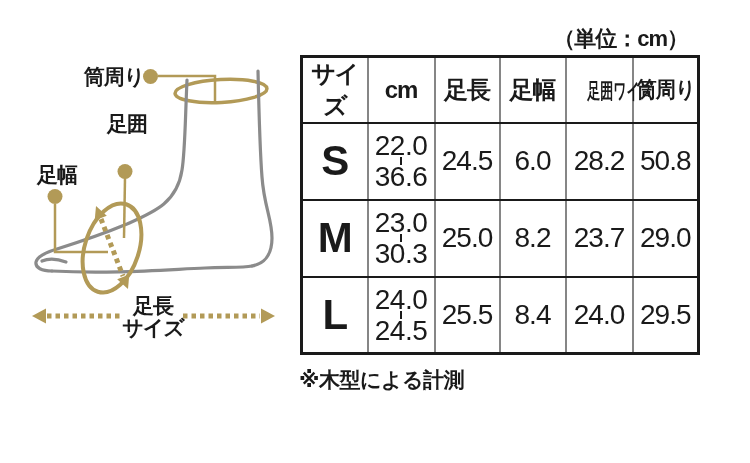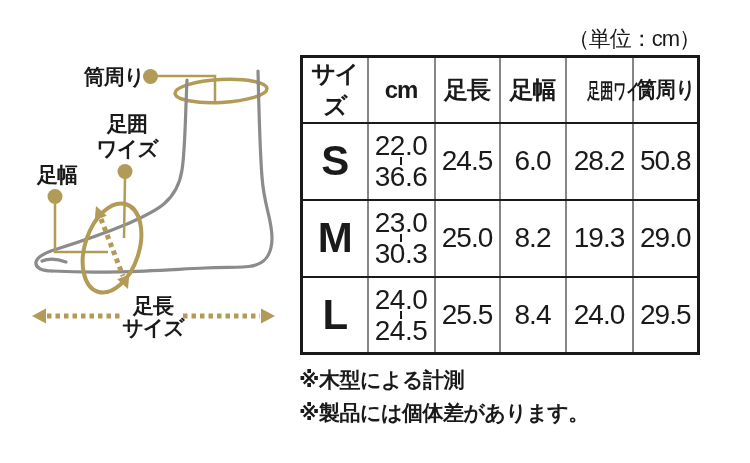--- a/index.html
+++ b/index.html
@@ -11,21 +11,21 @@
   .diagram-svg{position:absolute;left:0;top:0;}
   .dia-label{
     position:absolute;font-weight:bold;font-size:21px;letter-spacing:-1px;
     color:#1a1a1a;text-align:center;line-height:25px;white-space:nowrap;
   }
   .lbl-tube{left:82px;top:64px;width:64px;}
   .lbl-girth{left:94px;top:111px;width:66px;text-align:center;}
   .lbl-width{left:34px;top:162px;width:46px;}
   .lbl-length{left:111px;top:295px;width:84px;line-height:22px;}
   
-  .unit-note{position:absolute;top:24px;right:50px;font-size:22px;font-weight:normal;letter-spacing:-1px;}
+  .unit-note{position:absolute;top:24px;right:62px;font-size:22px;font-weight:bold;letter-spacing:-1px;}
   
   table.size-table{
     position:absolute;left:300px;top:55px;width:397px;height:300px;
     border-collapse:collapse;table-layout:fixed;background:#fff;
   }
   table.size-table{border:3px solid #1a1a1a;}
   table.size-table td,table.size-table th{
     border-top:2px solid #1a1a1a;border-bottom:2px solid #1a1a1a;
     border-left:2px solid #868686;border-right:2px solid #868686;
     text-align:center;vertical-align:middle;padding:0;color:#1a1a1a;
@@ -77,21 +77,20 @@
       <line x1="47" y1="316" x2="123" y2="316" stroke="#b29a57" stroke-width="5" stroke-dasharray="4.5 4"></line>
       <line x1="183" y1="316" x2="260" y2="316" stroke="#b29a57" stroke-width="5" stroke-dasharray="4.5 4"></line>
       <polygon points="32,316 46,308.5 46,323.5"></polygon>
       <polygon points="275,316 261,308.5 261,323.5"></polygon>
     </g>
   </svg>
 
   <div class="dia-label lbl-tube">筒周り</div>
   <div class="dia-label lbl-girth">
     <div>足囲</div>
-    <div>ワイズ</div>
   </div>
   <div class="dia-label lbl-width">足幅</div>
   <div class="dia-label lbl-length">
     <div>足長</div>
     <div>サイズ</div>
   </div>
 
   <div class="unit-note">（単位：cm）</div>
 
   <table class="size-table">
@@ -128,36 +127,35 @@
       </tr>
       <tr style="height:60px">
         <td class="size-cell">M</td>
         <td class="cm-cell">
           <div>23.0</div>
           <div class="cm-sep"></div>
           <div>30.3</div>
         </td>
         <td class="num-cell">25.0</td>
         <td class="num-cell">8.2</td>
-        <td class="num-cell">19.3</td>
+        <td class="num-cell">23.7</td>
         <td class="num-cell">29.0</td>
       </tr>
       <tr style="height:60px">
         <td class="size-cell">L</td>
         <td class="cm-cell">
           <div>24.0</div>
           <div class="cm-sep"></div>
           <div>24.5</div>
         </td>
         <td class="num-cell">25.5</td>
         <td class="num-cell">8.4</td>
         <td class="num-cell">24.0</td>
         <td class="num-cell">29.5</td>
       </tr>
     </tbody>
   </table>
 
   <div class="notes">
     <div>※木型による計測</div>
-    <div>※製品には個体差があります。</div>
   </div>
 
 </div>
 
 </body></html>

